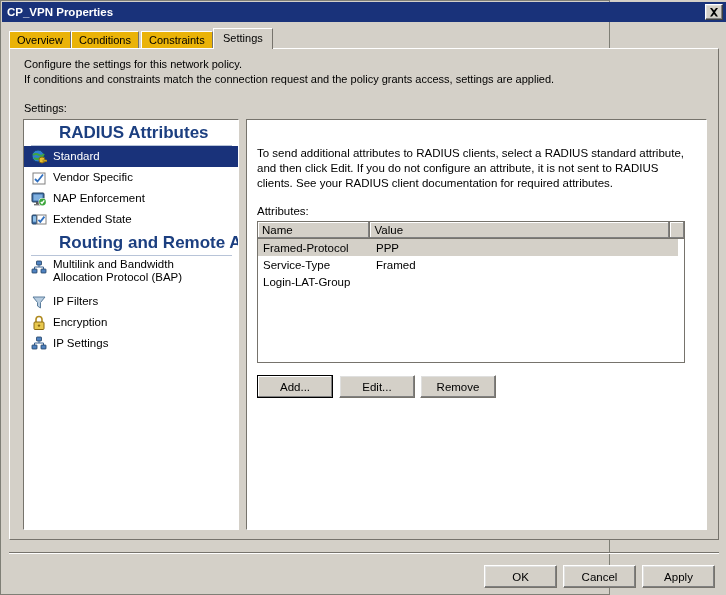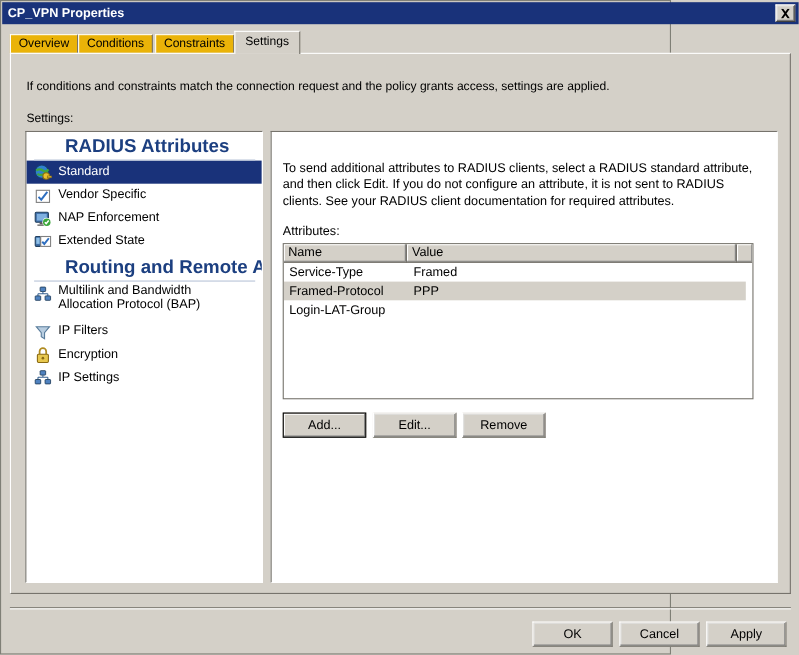--- a/index.html
+++ b/index.html
@@ -280,20 +280,21 @@
 
   <div id="tabstrip">
     <div class="tab" style="left:0px;">Overview</div>
     <div class="tab" style="left:62px;">Conditions</div>
     <div class="tab" style="left:132px;">Constraints</div>
     <div class="tab active" style="left:204px;">Settings</div>
   </div>
 
   <div id="mainpanel">
 
+    <div id="desc-line1">Configure the settings for this network policy.</div>
     <div id="desc-line2">If conditions and constraints match the connection request and the policy grants access, settings are applied.</div>
     <div id="settings-label">Settings:</div>
 
     <div id="tree">
 
       <div class="grp-header">RADIUS Attributes</div>
 
       <div class="tree-item selected">
         <span class="tree-icon">
           <svg width="16" height="16" viewBox="0 0 16 16">
@@ -401,29 +402,29 @@
       <div id="rp-intro">To send additional attributes to RADIUS clients, select a RADIUS standard attribute, and then click Edit. If you do not configure an attribute, it is not sent to RADIUS clients. See your RADIUS client documentation for required attributes.</div>
       <div id="attr-label">Attributes:</div>
 
       <div id="grid">
         <div id="grid-head">
           <div class="gh gh-name">Name</div>
           <div class="gh gh-value">Value</div>
           <div class="gh gh-extra"></div>
         </div>
 
-        <div class="grow">
-          <div class="gc-name">Service-Type</div>
-          <div class="gc-value">Framed</div>
-        </div>
         <div class="grow sel">
           <div class="gc-name">Framed-Protocol</div>
           <div class="gc-value">PPP</div>
         </div>
         <div class="grow">
+          <div class="gc-name">Service-Type</div>
+          <div class="gc-value">Framed</div>
+        </div>
+        <div class="grow">
           <div class="gc-name">Login-LAT-Group</div>
         </div>
       </div>
 
       <div class="btn" id="btn-add">Add...</div>
       <div class="btn plain" id="btn-remove">Remove</div>
       <div class="btn plain" id="btn-edit">Edit...</div>
 
     </div>
 

